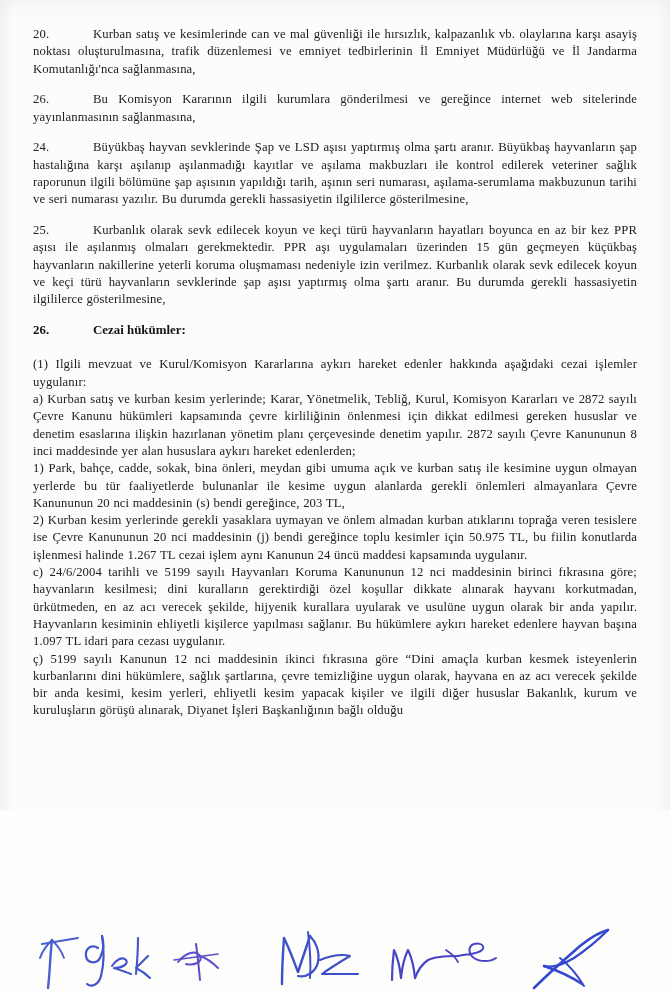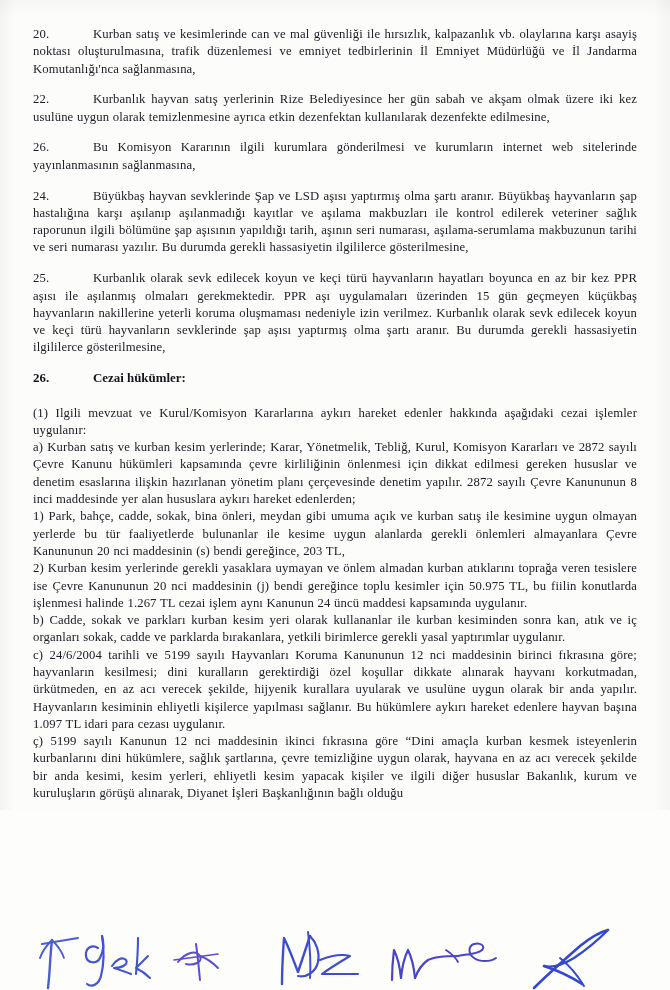--- a/index.html
+++ b/index.html
@@ -101,46 +101,42 @@
 
 <div id="page">
 
   <div class="doc-body">
 
     <p class="para">
       <span class="num">20.</span><span>Kurban satış ve kesimlerinde can ve mal güvenliği ile hırsızlık, kalpazanlık vb. olaylarına karşı asayiş noktası oluşturulmasına, trafik düzenlemesi ve emniyet tedbirlerinin İl Emniyet Müdürlüğü ve İl Jandarma Komutanlığı'nca sağlanmasına,</span>
     </p>
 
 
-    <p class="para">
-      <span class="num">22.</span><span>Kurbanlık hayvan satış yerlerinin Rize Belediyesince her gün sabah ve akşam olmak üzere iki kez usulüne uygun olarak temizlenmesine ayrıca etkin dezenfektan kullanılarak dezenfekte edilmesine,</span>
-    </p>
 
     <p class="para">
-      <span class="num">26.</span><span>Bu Komisyon Kararının ilgili kurumlara gönderilmesi ve kurumların internet web sitelerinde yayınlanmasının sağlanmasına,</span>
+      <span class="num">26.</span><span>Bu Komisyon Kararının ilgili kurumlara gönderilmesi ve gereğince internet web sitelerinde yayınlanmasının sağlanmasına,</span>
     </p>
 
     <p class="para">
       <span class="num">24.</span><span>Büyükbaş hayvan sevklerinde Şap ve LSD aşısı yaptırmış olma şartı aranır. Büyükbaş hayvanların şap hastalığına karşı aşılanıp aşılanmadığı kayıtlar ve aşılama makbuzları ile kontrol edilerek veteriner sağlık raporunun ilgili bölümüne şap aşısının yapıldığı tarih, aşının seri numarası, aşılama-serumlama makbuzunun tarihi ve seri numarası yazılır. Bu durumda gerekli hassasiyetin ilgililerce gösterilmesine,</span>
     </p>
 
     <p class="para">
       <span class="num">25.</span><span>Kurbanlık olarak sevk edilecek koyun ve keçi türü hayvanların hayatları boyunca en az bir kez PPR aşısı ile aşılanmış olmaları gerekmektedir. PPR aşı uygulamaları üzerinden 15 gün geçmeyen küçükbaş hayvanların nakillerine yeterli koruma oluşmaması nedeniyle izin verilmez. Kurbanlık olarak sevk edilecek koyun ve keçi türü hayvanların sevklerinde şap aşısı yaptırmış olma şartı aranır. Bu durumda gerekli hassasiyetin ilgililerce gösterilmesine,</span>
     </p>
 
     <p class="heading">
       <span class="num">26.</span><span>Cezai hükümler:</span>
     </p>
 
     <div class="block-group">
       <p class="para tight">(1) Ilgili mevzuat ve Kurul/Komisyon Kararlarına aykırı hareket edenler hakkında aşağıdaki cezai işlemler uygulanır:</p>
       <p class="para tight">a) Kurban satış ve kurban kesim yerlerinde; Karar, Yönetmelik, Tebliğ, Kurul, Komisyon Kararları ve 2872 sayılı Çevre Kanunu hükümleri kapsamında çevre kirliliğinin önlenmesi için dikkat edilmesi gereken hususlar ve denetim esaslarına ilişkin hazırlanan yönetim planı çerçevesinde denetim yapılır. 2872 sayılı Çevre Kanununun 8 inci maddesinde yer alan hususlara aykırı hareket edenlerden;</p>
       <p class="para tight">1) Park, bahçe, cadde, sokak, bina önleri, meydan gibi umuma açık ve kurban satış ile kesimine uygun olmayan yerlerde bu tür faaliyetlerde bulunanlar ile kesime uygun alanlarda gerekli önlemleri almayanlara Çevre Kanununun 20 nci maddesinin (s) bendi gereğince, 203 TL,</p>
       <p class="para tight">2) Kurban kesim yerlerinde gerekli yasaklara uymayan ve önlem almadan kurban atıklarını toprağa veren tesislere ise Çevre Kanununun 20 nci maddesinin (j) bendi gereğince toplu kesimler için 50.975 TL, bu fiilin konutlarda işlenmesi halinde 1.267 TL cezai işlem aynı Kanunun 24 üncü maddesi kapsamında uygulanır.</p>
-      <p class="para tight">b) Cadde, sokak ve parkları kurban kesim yeri olarak kullananlar ile kurban kesiminden sonra kan, atık ve iç organları sokak, cadde ve parklarda bırakanlara, yetkili birimlerce gerekli yasal yaptırımlar uygulanır.</p>
       <p class="para tight">c) 24/6/2004 tarihli ve 5199 sayılı Hayvanları Koruma Kanununun 12 nci maddesinin birinci fıkrasına göre; hayvanların kesilmesi; dini kuralların gerektirdiği özel koşullar dikkate alınarak hayvanı korkutmadan, ürkütmeden, en az acı verecek şekilde, hijyenik kurallara uyularak ve usulüne uygun olarak bir anda yapılır. Hayvanların kesiminin ehliyetli kişilerce yapılması sağlanır. Bu hükümlere aykırı hareket edenlere hayvan başına 1.097 TL idari para cezası uygulanır.</p>
       <p class="para tight">ç) 5199 sayılı Kanunun 12 nci maddesinin ikinci fıkrasına göre “Dini amaçla kurban kesmek isteyenlerin kurbanlarını dini hükümlere, sağlık şartlarına, çevre temizliğine uygun olarak, hayvana en az acı verecek şekilde bir anda kesimi, kesim yerleri, ehliyetli kesim yapacak kişiler ve ilgili diğer hususlar Bakanlık, kurum ve kuruluşların görüşü alınarak, Diyanet İşleri Başkanlığının bağlı olduğu</p>
     </div>
 
   </div>
 
   <div id="signatures">
     <svg width="670" height="68" viewBox="0 0 670 68" xmlns="http://www.w3.org/2000/svg" fill="none" stroke="#3b4fc4" stroke-width="2.1" stroke-linecap="round" stroke-linejoin="round">
 
       <g stroke="#4a5fd0">

